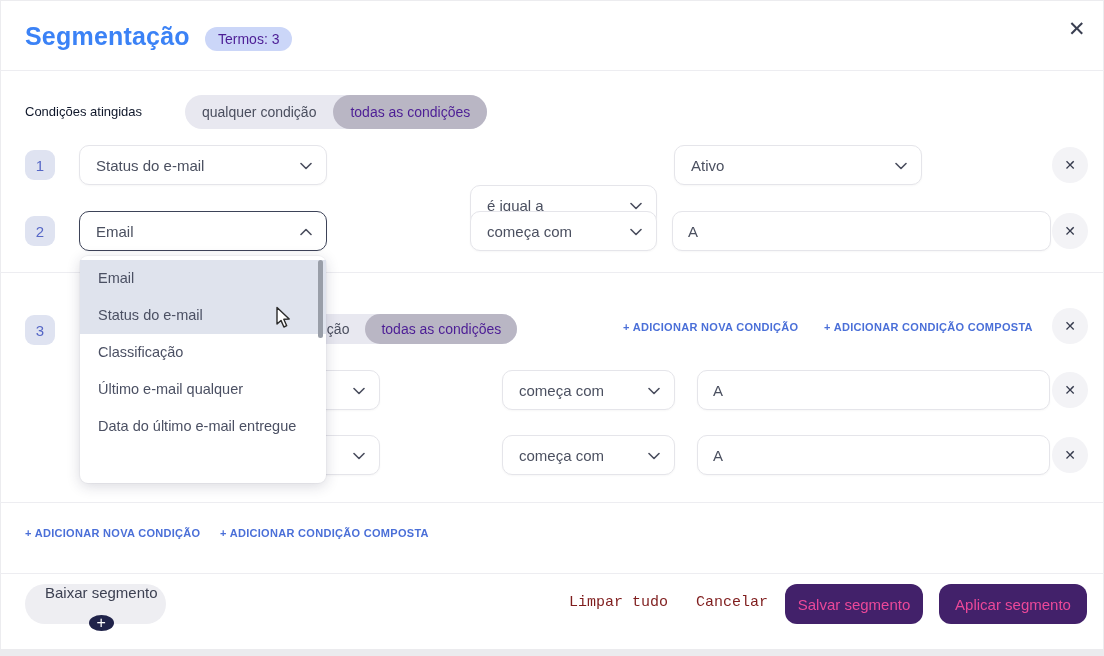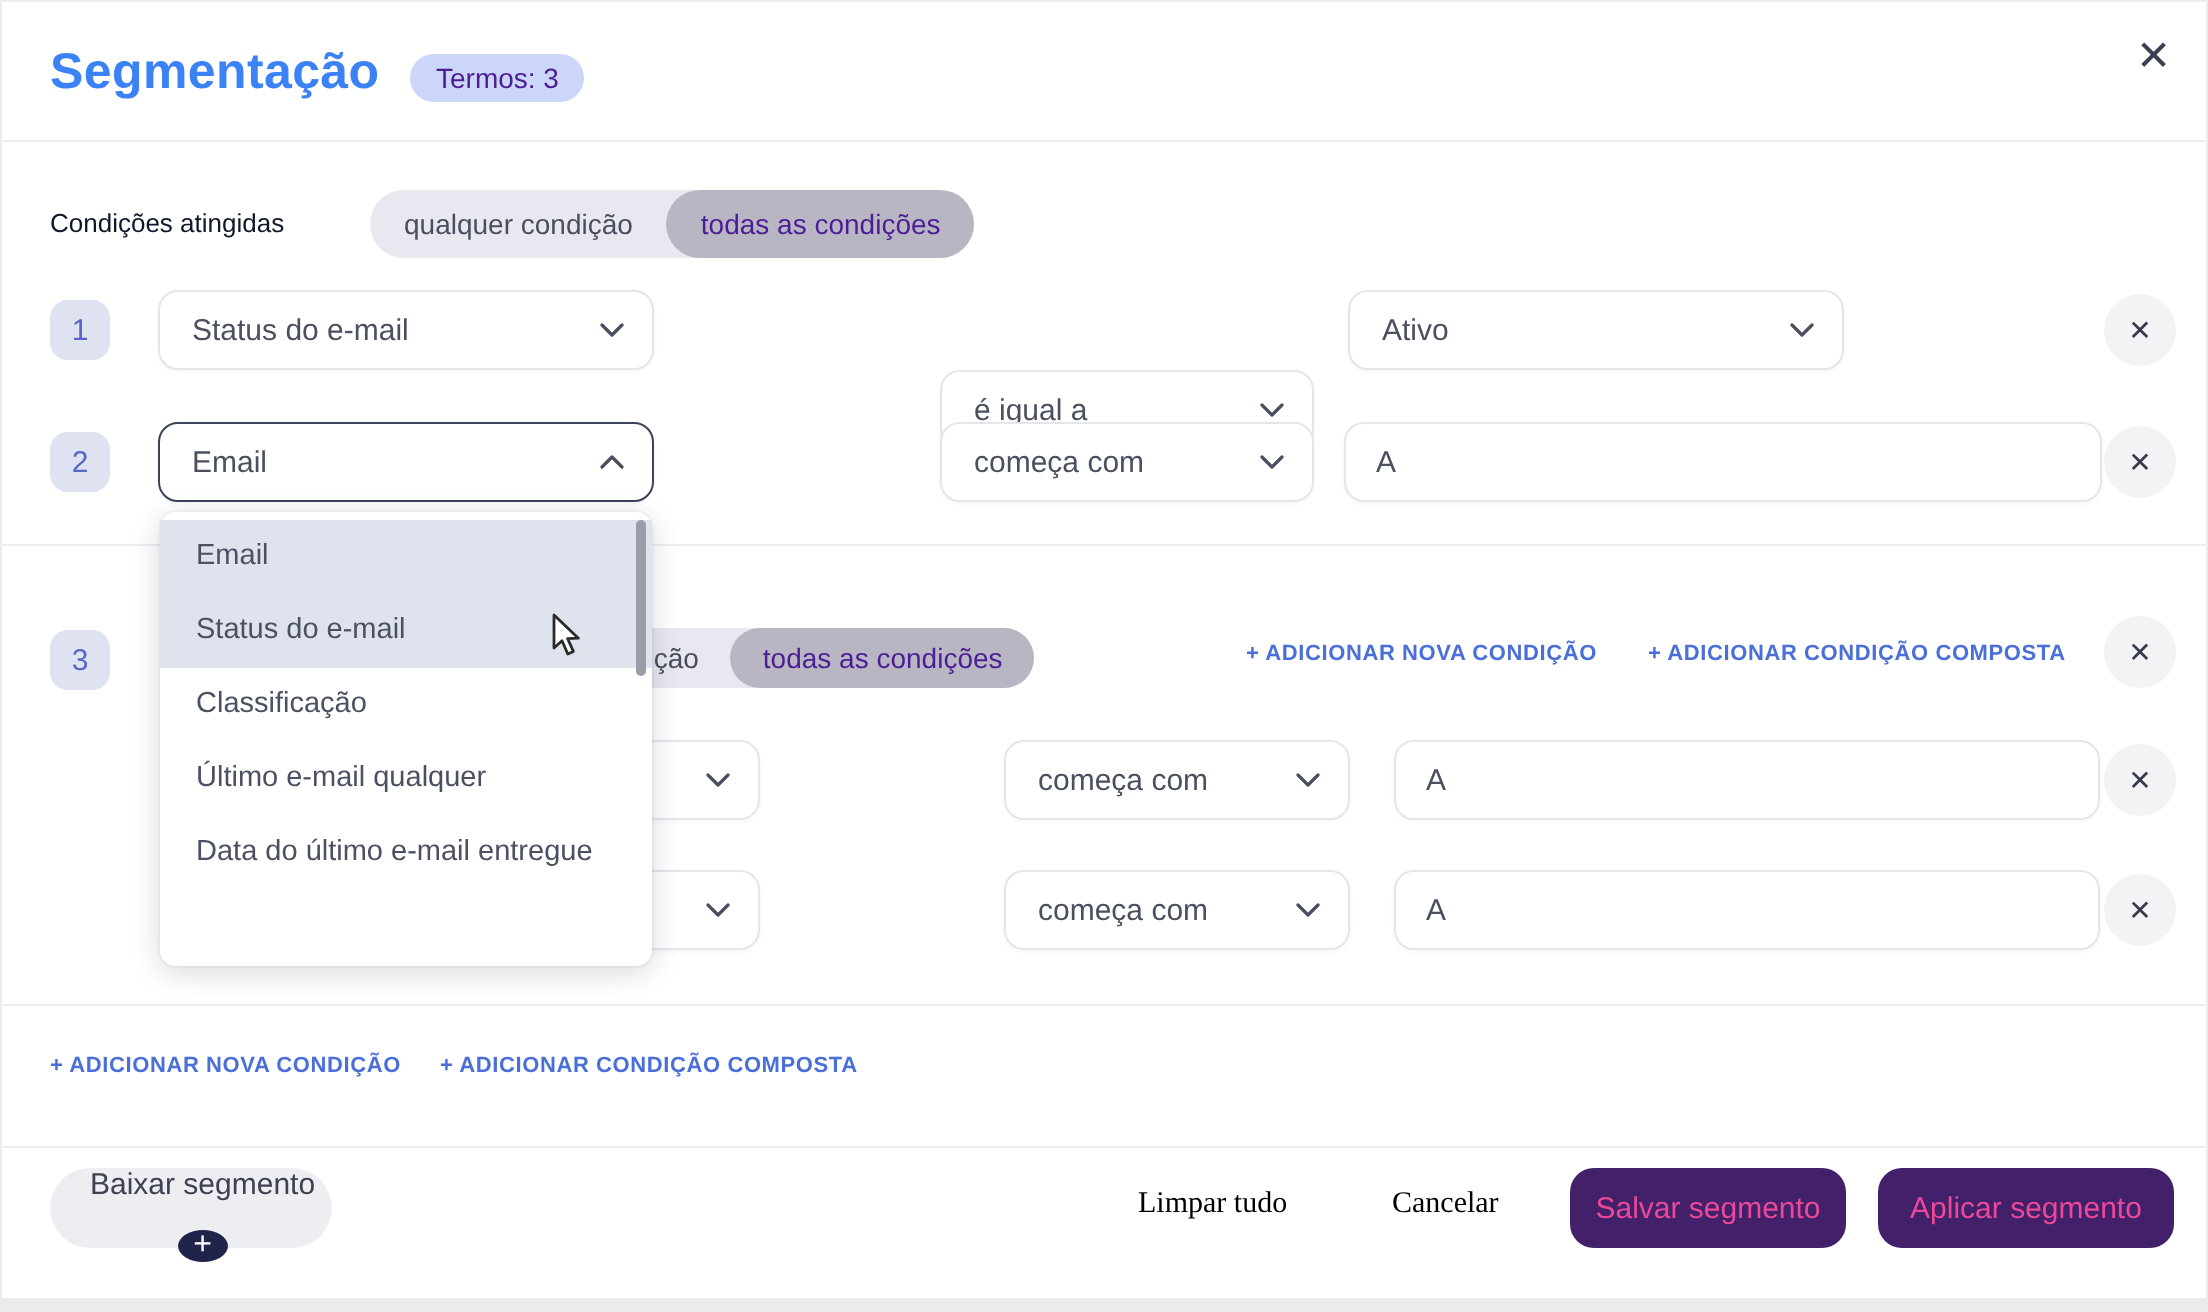--- a/index.html
+++ b/index.html
@@ -21,21 +21,21 @@
   .sel .txt{font-size:15px;color:#4b5060;white-space:nowrap;}
   .sel.open{border:1.5px solid #3d4358;}
   .inp{height:40px;box-sizing:border-box;background:#fff;border:1px solid #e5e5ea;border-radius:10px;padding:0 15px;font-size:15px;color:#4b5060;font-family:"Liberation Sans",sans-serif;box-shadow:0 1px 2px rgba(40,40,60,.04);outline:none;}
   .xbtn{width:36px;height:36px;border-radius:50%;background:#f3f3f6;border:none;display:flex;align-items:center;justify-content:center;cursor:pointer;}
   .xbtn span{font-size:14px;color:#363b4d;}
   .add-link{font-size:11px;font-weight:700;letter-spacing:.3px;color:#4a6fd8;text-decoration:none;white-space:nowrap;cursor:pointer;}
   .menu{position:absolute;left:80px;top:256px;width:246px;height:227px;background:#fff;border-radius:8px;box-shadow:0 3px 14px rgba(40,40,70,.18),0 0 0 1px rgba(40,40,70,.03);z-index:20;padding-top:4px;box-sizing:border-box;}
   .menu .item{height:37px;line-height:37px;padding-left:18px;font-size:14.5px;color:#4b5063;white-space:nowrap;cursor:pointer;}
   .menu .item.hl{background:#dfe3ed;}
   .menu .sb{position:absolute;right:3px;top:4px;width:5px;height:78px;border-radius:3px;background:#999ea8;}
-  .ftr-text{font-size:15px;color:#000000;background:none;border:none;cursor:pointer;font-family:Liberation Serif, serif;}
+  .ftr-text{font-size:15px;color:#7f1d1d;background:none;border:none;cursor:pointer;font-family:Liberation Mono, monospace;}
   .btn-purple{height:40px;border:none;border-radius:12px;background:#42216a;color:#ec4899;font-size:15px;font-family:"Liberation Sans",sans-serif;cursor:pointer;}
   .btn-dl{height:40px;box-sizing:border-box;border:none;border-radius:20px;background:#eeeef2;display:flex;align-items:center;gap:14px;padding:0 8px 0 20px;cursor:pointer;font-family:"Liberation Sans",sans-serif;}
   .btn-dl .lbl{font-size:15px;color:#3d4152;}
   .btn-dl .plus{width:25px;height:25px;border-radius:50%;background:#20234a;color:#fff;font-size:16px;display:flex;align-items:center;justify-content:center;line-height:1;}
   .bottom-strip{position:absolute;left:0;top:649px;width:1104px;height:7px;background:#ebebee;}
 </style>
 </head>
 <body>
 
 <div class="dlg">

